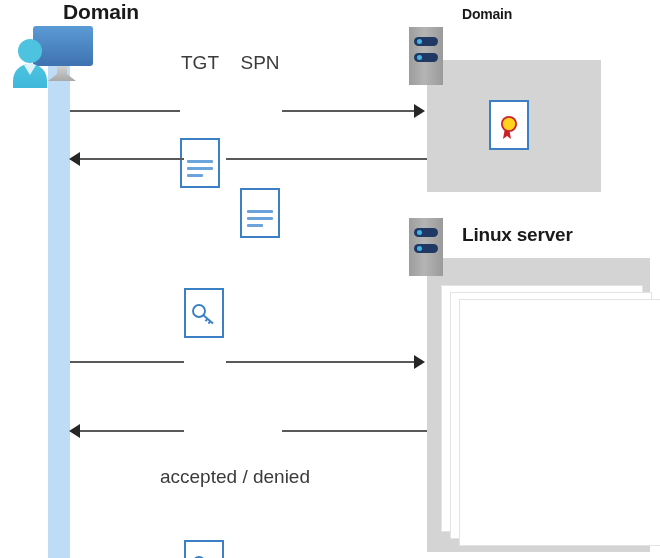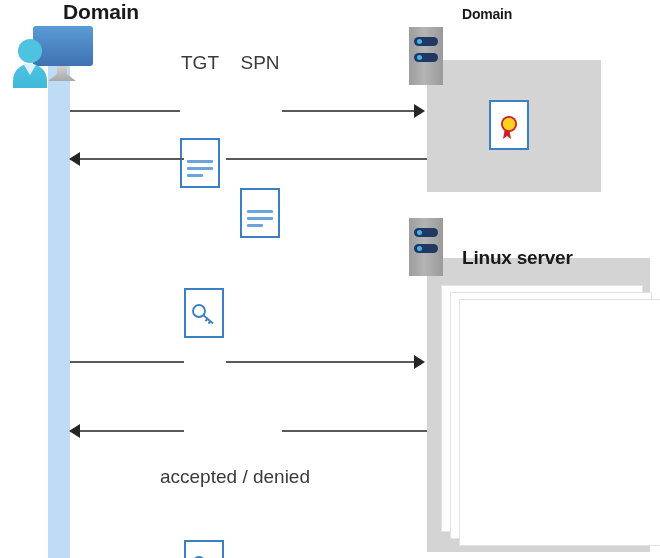--- a/index.html
+++ b/index.html
@@ -5,21 +5,21 @@
   html,body{margin:0;padding:0;background:#ffffff;}
   body{width:660px;height:558px;position:relative;overflow:hidden;
        font-family:"Liberation Sans","DejaVu Sans",sans-serif;
        -webkit-font-smoothing:antialiased;}
   .abs{position:absolute;}
 
   
   .title{font-weight:bold;color:#1a1a1a;letter-spacing:-0.2px;}
   #client-title{left:36px;top:0px;width:130px;font-size:21px;text-align:center;}
   #dc-title{left:462px;top:2px;width:180px;font-size:14px;line-height:25px;}
-  #linux-title{left:462px;top:222px;width:190px;font-size:19px;line-height:25px;margin-top:23px;}
+  #linux-title{left:462px;top:222px;width:190px;font-size:19px;line-height:25px;}
 
   
   #client-lifeline{left:48px;top:62px;width:22px;height:496px;background:#bedcf5;}
 
   
   #client-icon{left:10px;top:22px;width:106px;height:70px;}
 
   
   #dc-panel{left:427px;top:60px;width:174px;height:132px;background:#d4d4d4;}
   #linux-panel{left:427px;top:258px;width:223px;height:294px;background:#d4d4d4;}

